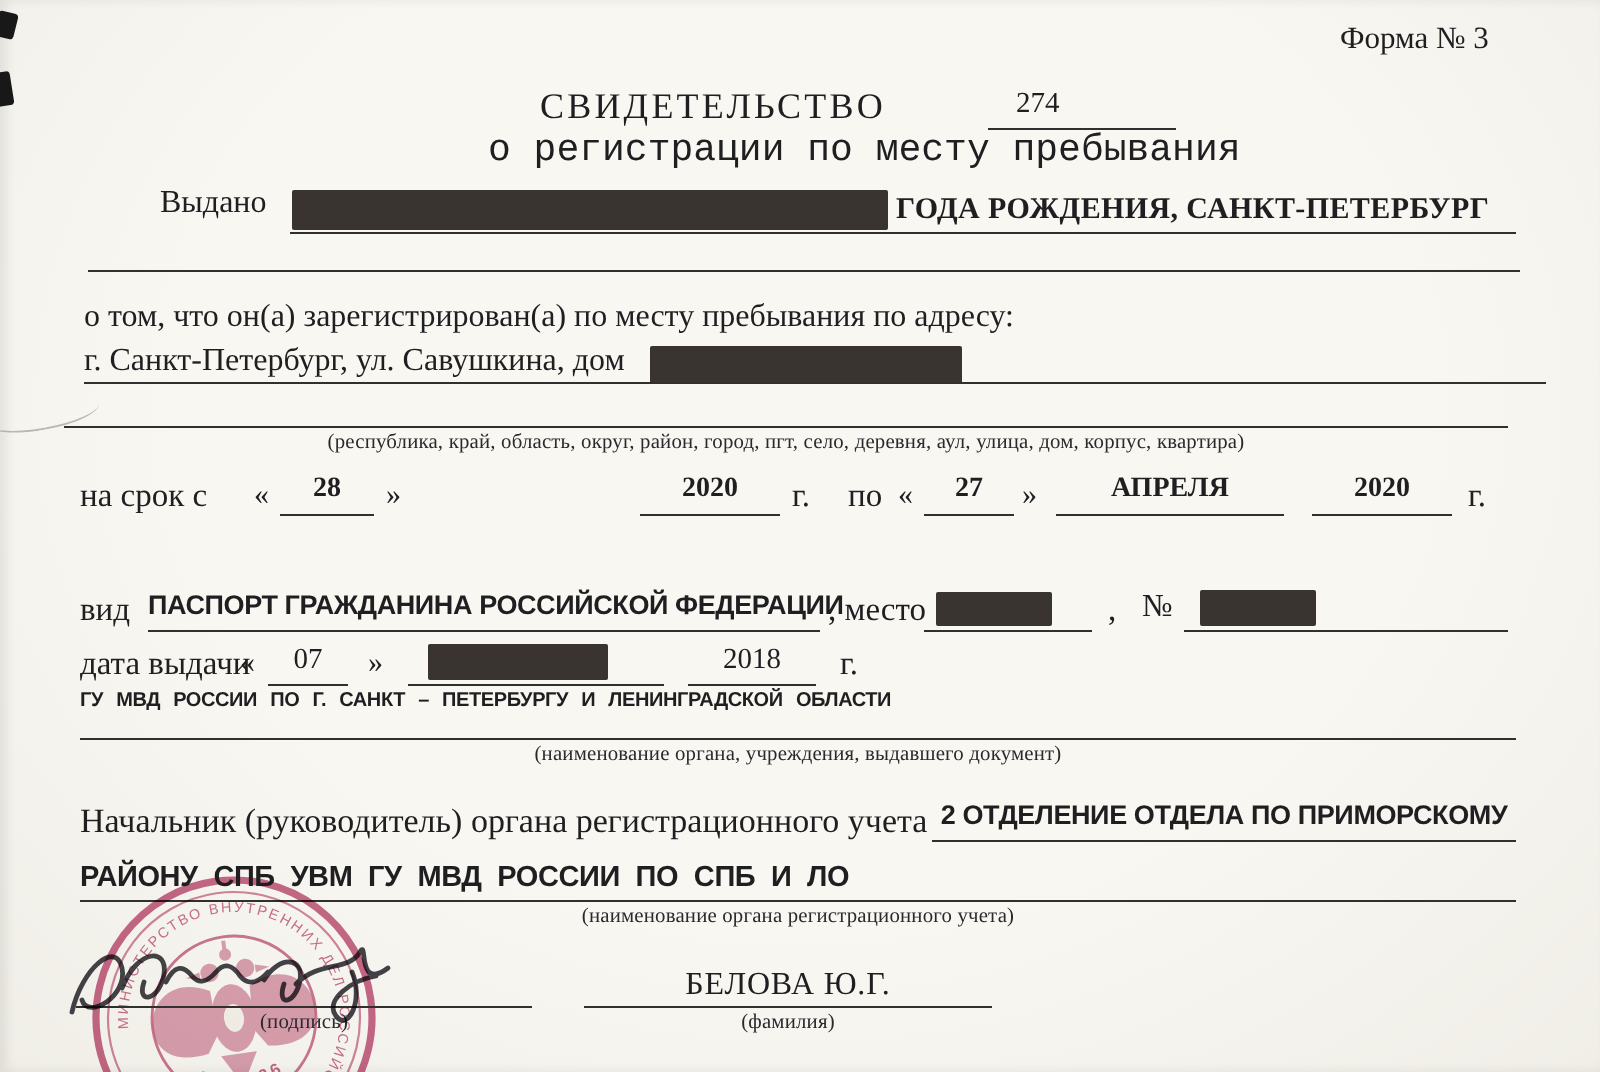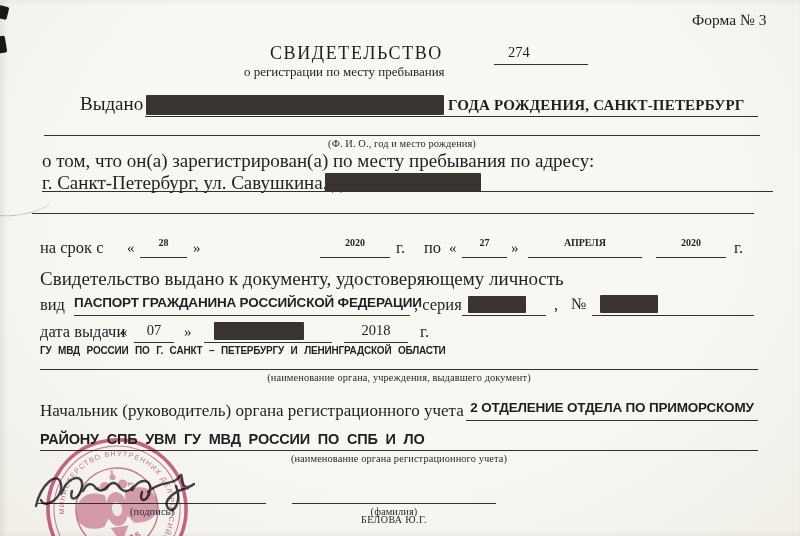--- a/index.html
+++ b/index.html
@@ -4,27 +4,27 @@
 <style>
   html,body{margin:0;padding:0;background:#888;}
   .page{
     position:relative; width:800px; height:536px; overflow:hidden;
     background: radial-gradient(ellipse at 50% 38%, #f8f7f2 55%, #f0eee7 100%);
     font-family:"Liberation Serif","DejaVu Serif",serif;
     color:#1f1f22;
     box-shadow: inset 3px 0 6px rgba(0,0,0,.08);
   }
   .abs{position:absolute;}
-  .t{position:absolute; font-size:19px; white-space:nowrap;}
+  .t{position:absolute; font-size:16px; white-space:nowrap;}
   .small{font-size:10.4px; color:#2a2a2e; letter-spacing:.1px;}
   .line{position:absolute; border-bottom:1.4px solid #30302f; height:0;}
   .bar{position:absolute; background:#39342f; border-radius:1px;}
   .fill{
     position:absolute; border-bottom:1.4px solid #30302f; height:20px;
-    text-align:center; font-weight:700; font-size:10px; white-space:nowrap;
+    text-align:center; font-weight:700; font-size:14px; white-space:nowrap;
   }
   .fill.reg{font-weight:400; font-size:14.5px;}
   .cond{
     font-family:"Liberation Sans","DejaVu Sans",sans-serif;
     font-weight:700; letter-spacing:-.2px;
   }
   .bold-serif{font-weight:700;}
   .q{position:absolute; font-size:15px;}
   .caption-center{position:absolute; text-align:center;}
   .stamp-svg{position:absolute; mix-blend-mode:multiply; opacity:.85;}
@@ -33,64 +33,63 @@
 </style>
 </head>
 <body>
 
 <div class="page">
 
   <div class="artifact" style="left:-2px; top:6px; width:10px; height:13px; transform:rotate(14deg); border-radius:2px;"></div>
   <div class="artifact" style="left:-3px; top:36px; width:9px; height:17px; transform:rotate(-9deg); border-radius:2px;"></div>
   <div class="abs" style="left:-8px; top:198px; width:58px; height:16px; border-bottom:1.5px solid rgba(110,110,112,.45); border-radius:50%; transform:rotate(-10deg);"></div>
 
-  <div class="t" style="left:692px; top:11px; font-size:15.5px;">Форма № 3</div>
+  <div class="t" style="left:670px; top:11px; font-size:15.5px;">Форма № 3</div>
 
   <div class="t" style="left:254px; top:43px; font-size:18px; letter-spacing:1.6px;margin-left:16px;">СВИДЕТЕЛЬСТВО</div>
   <div class="fill reg" style="left:494px; top:44px; width:80px; text-align:left; padding-left:14px;">274</div>
-  <div class="t" style="left:244px; top:64px; font-size:13px;">о регистрации по месту пребывания</div>
+  <div class="t" style="left:244px; top:64px; font-size:19px;font-family:Liberation Mono, monospace;">о регистрации по месту пребывания</div>
 
   <div class="t" style="left:80px; top:93px;">Выдано</div>
   <div class="bar" style="left:146px; top:95px; width:298px; height:20px;"></div>
   <div class="t bold-serif" style="left:448px; top:97px; font-size:15px; letter-spacing:.2px;">ГОДА РОЖДЕНИЯ, САНКТ-ПЕТЕРБУРГ</div>
   <div class="line" style="left:145px; top:116px; width:613px;"></div>
 
   <div class="line" style="left:44px; top:135px; width:716px;"></div>
-  <div class="caption-center small" style="left:44px; top:138px; width:716px;">(Ф. И. О., год и место рождения)</div>
 
   <div class="t" style="left:42px; top:150px;">о том, что он(а) зарегистрирован(а) по месту пребывания по адресу:</div>
 
   <div class="t" style="left:42px; top:172px;">г. Санкт-Петербург, ул. Савушкина, дом</div>
   <div class="bar" style="left:325px; top:173px; width:156px; height:19px;"></div>
   <div class="line" style="left:42px; top:191px; width:731px;"></div>
 
   <div class="line" style="left:32px; top:213px; width:722px;"></div>
+  <div class="caption-center small" style="left:32px; top:216px; width:722px;">(республика, край, область, округ, район, город, пгт, село, деревня, аул, улица, дом, корпус, квартира)</div>
 
   <div class="abs" style="left:0; top:238px; width:676px; height:24px;">
     <span class="t" style="left:40px; top:0; font-size:16.5px;">на срок с</span>
     <span class="q" style="left:127px; top:2px;">«</span>
     <span class="fill" style="left:140px; top:-1px; width:47px;">28</span>
     <span class="q" style="left:193px; top:2px;">»</span>
     <span class="fill" style="left:320px; top:-1px; width:70px;">2020</span>
     <span class="t" style="left:396px; top:0; font-size:16.5px;">г.</span>
     <span class="t" style="left:424px; top:0; font-size:16.5px;">по</span>
     <span class="q" style="left:449px; top:2px;">«</span>
     <span class="fill" style="left:462px; top:-1px; width:45px;">27</span>
     <span class="q" style="left:511px; top:2px;">»</span>
     <span class="fill" style="left:528px; top:-1px; width:114px;">АПРЕЛЯ</span>
     <span class="fill" style="left:656px; top:-1px; width:70px;">2020</span>
     <span class="t" style="left:734px; top:0; font-size:16.5px;">г.</span>
   </div>
 
-  <div class="t" style="left:40px; top:268px;">Свидетельство выдано к документу, удостоверяющему личность</div>
 
   <div class="abs" style="left:0; top:295px; width:668px; height:24px;">
     <span class="t" style="left:40px; top:0; font-size:16.5px;">вид</span>
     <span class="fill cond" style="left:74px; top:0; width:336px; font-size:13.5px;">ПАСПОРТ ГРАЖДАНИНА РОССИЙСКОЙ ФЕДЕРАЦИИ</span>
-    <span class="t" style="left:414px; top:0; font-size:16.5px;">, серия</span>
+    <span class="t" style="left:414px; top:0; font-size:16.5px;">, место</span>
     <span class="fill" style="left:462px; top:0; width:84px;">
       <span class="bar" style="left:6px; top:1px; width:58px; height:17px;"></span>
     </span>
     <span class="t" style="left:554px; top:0; font-size:16.5px;">,</span>
     <span class="t" style="left:571px; top:0; font-size:16px;">№</span>
     <span class="fill" style="left:592px; top:0; width:162px;">
       <span class="bar" style="left:8px; top:0px; width:58px; height:18px;"></span>
     </span>
   </div>
 
@@ -113,21 +112,21 @@
   <div class="t" style="left:40px; top:401px; font-size:17px;">Начальник (руководитель) органа регистрационного учета</div>
   <div class="fill cond" style="left:466px; top:400px; width:292px; font-size:13.5px;">2 ОТДЕЛЕНИЕ ОТДЕЛА  ПО ПРИМОРСКОМУ</div>
 
   <div class="t cond" style="left:40px; top:431px; font-size:14.5px; word-spacing:4px; z-index:4;">РАЙОНУ СПБ УВМ  ГУ  МВД РОССИИ  ПО СПБ  И  ЛО</div>
   <div class="line" style="left:40px; top:450px; width:718px;"></div>
   <div class="caption-center small" style="left:40px; top:453px; width:718px;">(наименование органа регистрационного учета)</div>
 
   <div class="line" style="left:38px; top:503px; width:228px; z-index:5;"></div>
   <div class="caption-center small" style="left:38px; top:506px; width:228px; z-index:5;">(подпись)</div>
 
-  <div class="caption-center" style="left:292px; top:514px; width:204px; font-size:10px; letter-spacing:.4px;">БЕЛОВА  Ю.Г.</div>
+  <div class="caption-center" style="left:292px; top:484px; width:204px; font-size:16px; letter-spacing:.4px;">БЕЛОВА  Ю.Г.</div>
   <div class="line" style="left:292px; top:503px; width:204px;"></div>
   <div class="caption-center small" style="left:292px; top:506px; width:204px;">(фамилия)</div>
 
   <svg class="stamp-svg" style="left:45px; top:437px; transform:rotate(-8deg);" width="144" height="144" viewBox="0 0 144 144">
     <circle cx="72" cy="72" r="69" fill="none" stroke="#c05077" stroke-width="3.6"></circle>
     <circle cx="72" cy="72" r="63" fill="none" stroke="#c05077" stroke-width="1.1" opacity=".8"></circle>
     <circle cx="72" cy="72" r="41" fill="none" stroke="#c05077" stroke-width="1.4" opacity=".9"></circle>
     <defs>
       <path id="ringPath" d="M72,72 m-53,0 a53,53 0 1 1 106,0 a53,53 0 1 1 -106,0"></path>
       <path id="botPath" d="M26,76 A50,50 0 0 0 118,76"></path>

